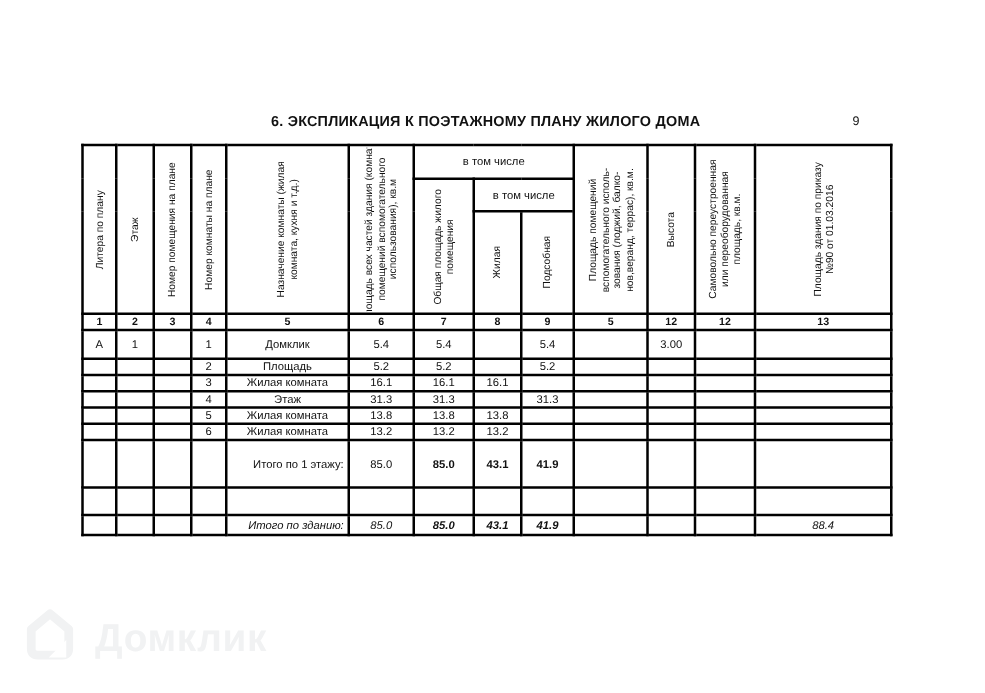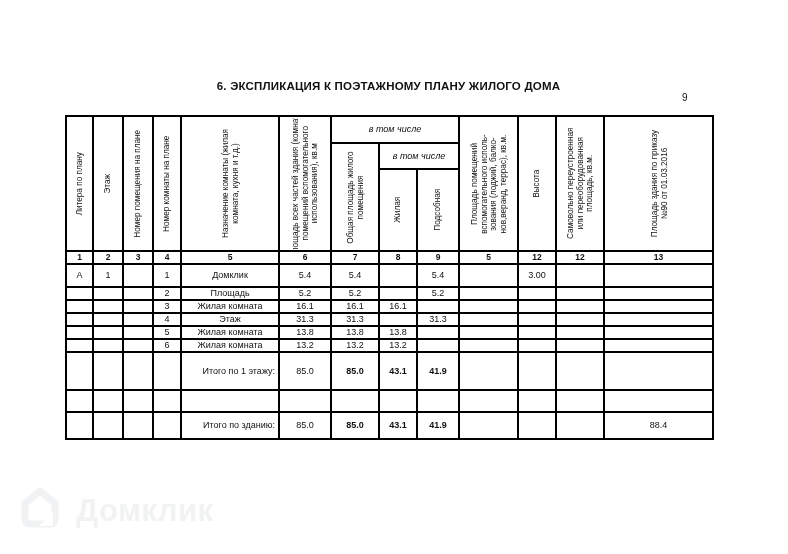--- a/index.html
+++ b/index.html
@@ -1,44 +1,44 @@
 <!DOCTYPE html>
 <html><head>
 <meta charset="utf-8">
 <style>
   html,body{margin:0;padding:0;}
   body{
     width:788px;height:554px;position:relative;background:#ffffff;
     font-family:"Liberation Sans",sans-serif;color:#111;overflow:hidden;
   }
   .doc-title{
-    position:absolute;left:65px;top:80px;width:647px;
+    position:absolute;left:65px;top:92px;width:647px;
     text-align:center;font-size:11.5px;font-weight:bold;letter-spacing:.2px;
   }
   .page-num{position:absolute;left:682px;top:92px;font-size:10px;}
 
   table.expl{
     position:absolute;left:65px;top:115px;width:647px;
     border-collapse:collapse;table-layout:fixed;
   }
   table.expl td{
     border:2px solid #000;padding:0;text-align:center;vertical-align:middle;
     font-size:9px;line-height:11px;overflow:hidden;
   }
-  .gh{font-size:8.5px;font-style:italic;}
+  .gh{font-size:8.5px;}
   tr.rh-h1{height:27px;}
   tr.rh-h2{height:26px;}
   tr.rh-h3{height:82px;}
   tr.rh-num{height:13px;}
   tr.rh-num td{font-weight:bold;font-size:8.5px;}
   tr.rh-r1{height:23px;}
   tr.rh-sm{height:12px;}
   tr.rh-itogo{height:38px;margin-left:22px;}
   tr.rh-empty{height:22px;}
-  tr.rh-final{height:27px;}
+  tr.rh-final{height:16px;font-style:italic;}
 
   .vwrap{display:flex;align-items:center;justify-content:center;overflow:hidden;}
   .vw135{height:131px;}
   .vw108{height:104px;}
   .vw82{height:78px;}
   .rot{flex:none;transform:rotate(-90deg);font-size:8.2px;line-height:9.5px;text-align:center;}
   .rot135{width:126px;}
   .rot150{width:150px;}
   .rot108{width:100px;}
   .rot82{width:74px;}

